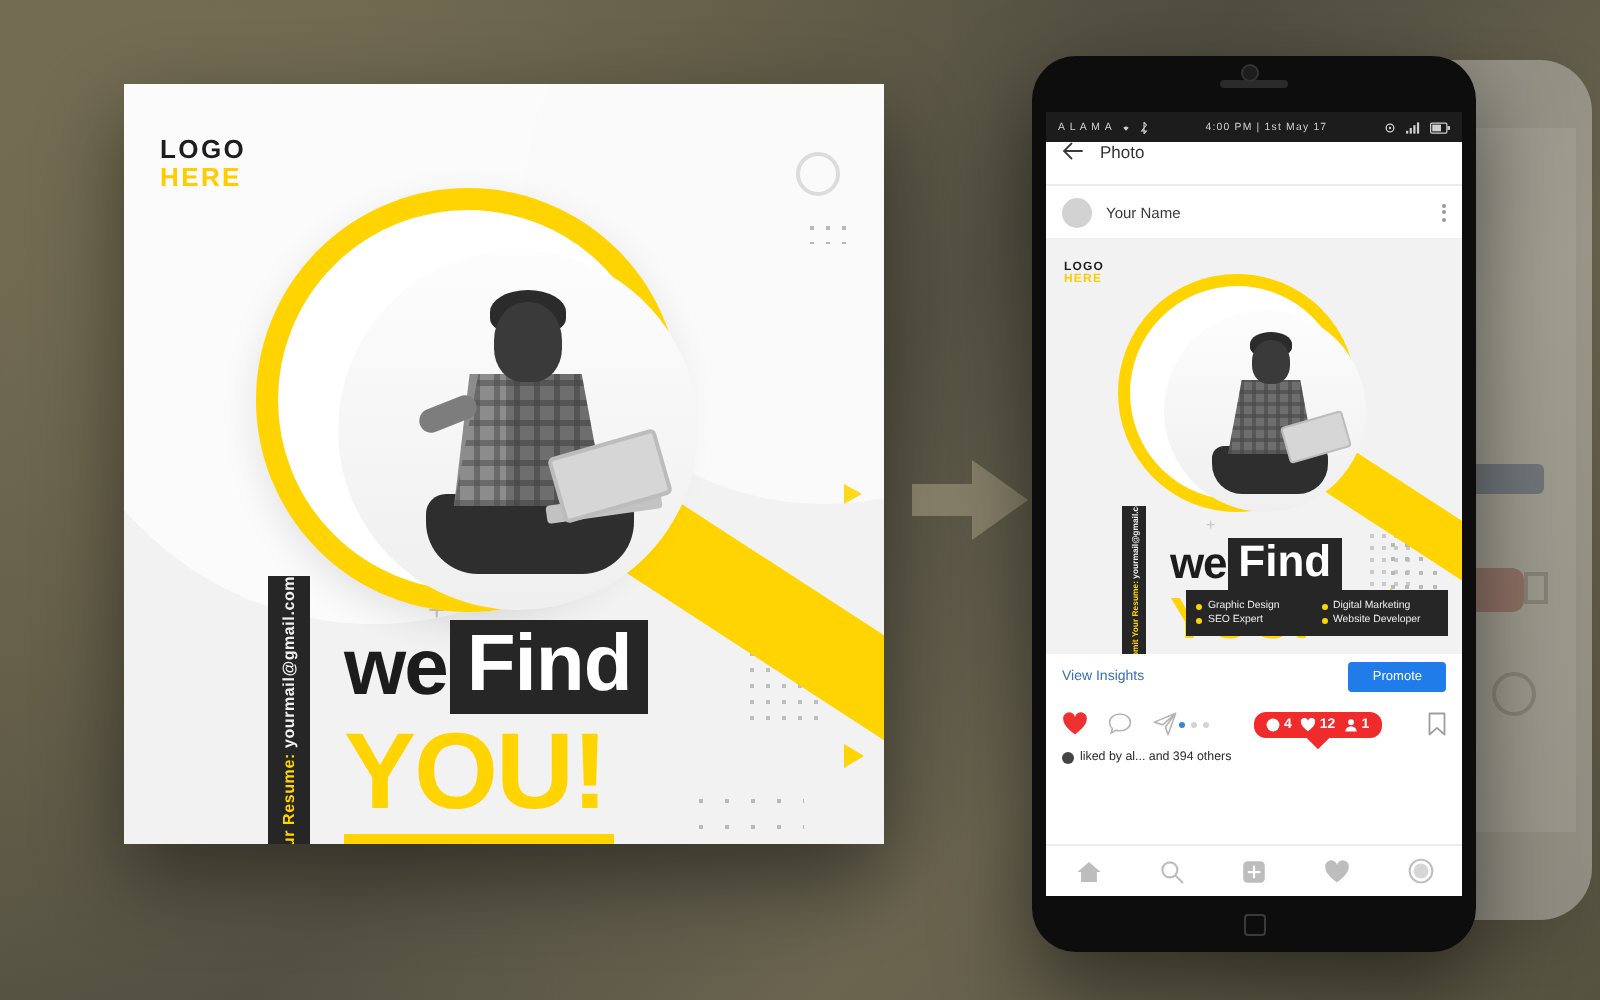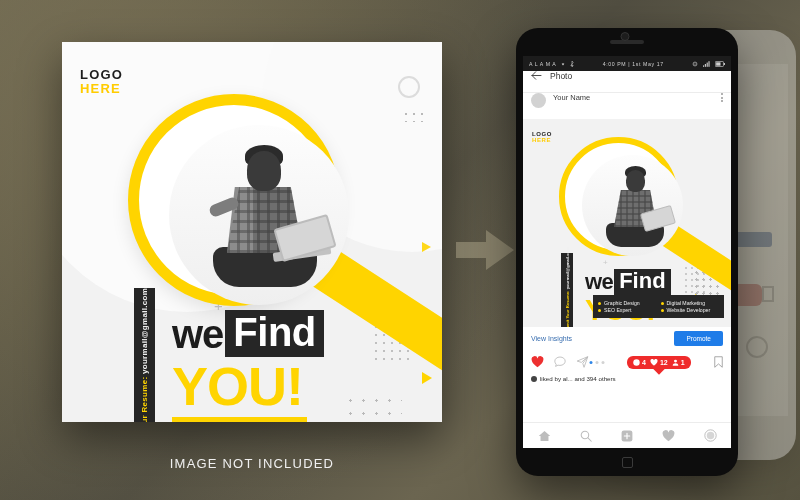--- a/index.html
+++ b/index.html
@@ -132,21 +132,21 @@
   }
   .statusbar {
     height:15px; background:#1c1c1c; display:flex; align-items:center; justify-content:space-between;
     padding:0 6px; color:#cfcfcf; font-size:5.2px; letter-spacing:.6px;
   }
   .sb-left { display:flex; align-items:center; gap:4px; }
   .sb-right { display:flex; align-items:center; gap:5px; }
   .appbar { height:22px; display:flex; gap:8px; padding:0 8px;
             border-bottom:1px solid #ececec; }
   .appbar-title { font-size:8.5px; color:#333; }
-  .userrow { height:26px; display:flex; padding:0 8px; gap:7px; }
+  .userrow { height:26px; display:flex; align-items:center; padding:0 8px; gap:7px; }
   .avatar { width:15px; height:15px; border-radius:50%; background:#d2d2d2; flex:none; }
   .username { font-size:7.5px; color:#3a3a3a; flex:1; }
   .kebab { display:flex; flex-direction:column; gap:1.5px; }
   .kebab i { width:2px; height:2px; background:#999; border-radius:50%; display:block; }
 
   
   .mini-post { position:relative; width:208px; height:208px; background:#f2f2f2; overflow:hidden; }
   .m-logo { position:absolute; left:9px; top:12px; z-index:8; line-height:1.05; }
   .m-logo-top { font-size:6px; font-weight:bold; letter-spacing:.6px; color:#1d1d1d; }
   .m-logo-bot { font-size:6px; font-weight:bold; letter-spacing:.6px; color:#ffcc00; }
@@ -483,14 +483,13 @@
           <circle cx="8" cy="8" r="4.6" fill="#d6d6d6"></circle>
         </svg>
       </div>
     </div>
 
     <div class="phone-bottom">
       <div class="home-sq"></div>
     </div>
   </div>
 
-  <div class="caption">IMAGE NOT INCLUDED</div>
 </div>
 
 </body></html>

